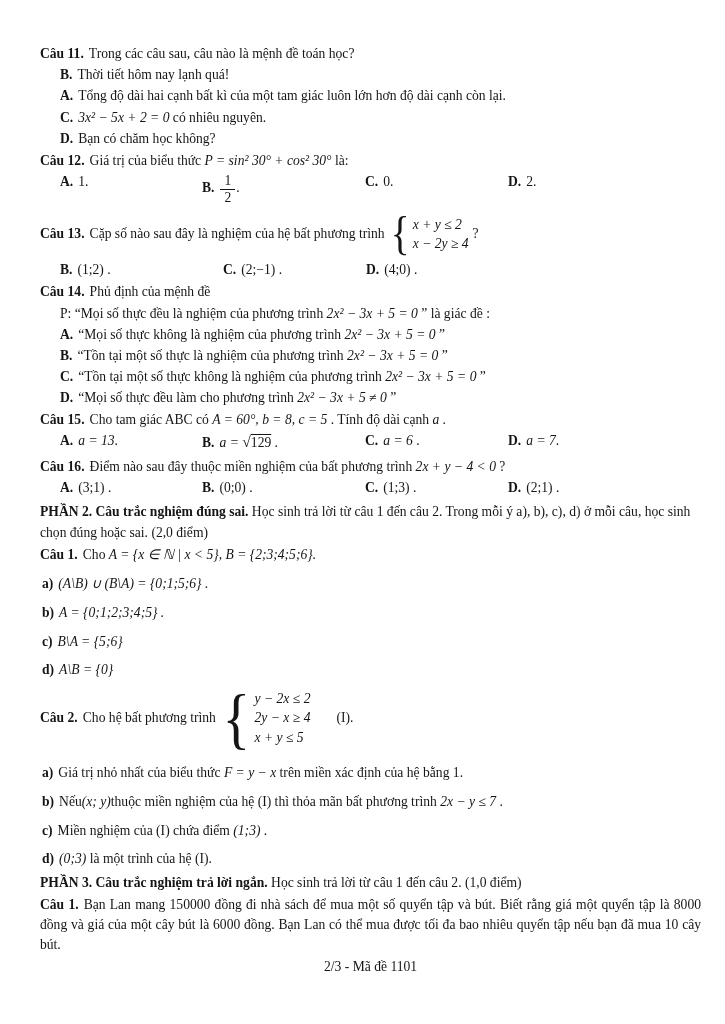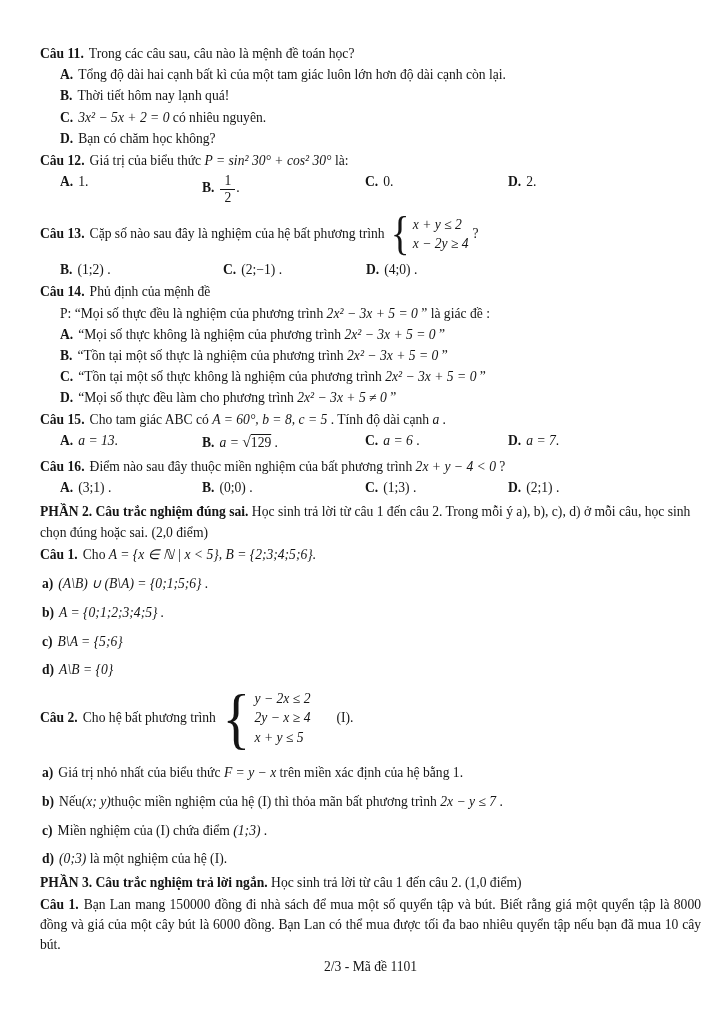--- a/index.html
+++ b/index.html
@@ -46,22 +46,22 @@
   .ital { }
   .gap4 > * { margin-right:4px; }
 </style>
 </head>
 <body>
 
 <div class="page">
 
   <div class="q">
     <div class="line"><b class="lbl">Câu 11.</b><span>Trong các câu sau, câu nào là mệnh đề toán học?</span></div>
+    <div class="opt-line"><b class="lbl">B.</b><span>Thời tiết hôm nay lạnh quá!</span></div>
     <div class="opt-line"><b class="lbl">A.</b><span>Tổng độ dài hai cạnh bất kì của một tam giác luôn lớn hơn độ dài cạnh còn lại.</span></div>
-    <div class="opt-line"><b class="lbl">B.</b><span>Thời tiết hôm nay lạnh quá!</span></div>
     <div class="opt-line"><b class="lbl">C.</b><span class="math">3x² − 5x + 2 = 0</span><span> có nhiêu nguyên.</span></div>
     <div class="opt-line"><b class="lbl">D.</b><span>Bạn có chăm học không?</span></div>
   </div>
 
   <div class="q">
     <div class="line"><b class="lbl">Câu 12.</b><span>Giá trị của biểu thức </span><span class="math">P = sin² 30° + cos² 30°</span><span> là:</span></div>
     <div class="opt-row">
       <span class="cell ca"><b class="lbl">A.</b><span>1.</span></span>
       <span class="cell cb"><b class="lbl">B.</b><span class="frac">
             <span class="num">1</span>
@@ -139,21 +139,21 @@
             <span class="math">y − 2x ≤ 2</span>
             <span class="math">2y − x ≥ 4</span>
             <span class="math">x + y ≤ 5</span>
           </span>
         </span>
       <span class="tag-I">(I).</span>
     </div>
     <div class="sub-item"><b class="lbl">a)</b><span>Giá trị nhỏ nhất của biểu thức </span><span class="math">F = y − x</span><span> trên miền xác định của hệ bằng 1.</span></div>
     <div class="sub-item"><b class="lbl">b)</b><span>Nếu</span><span class="math">(x; y)</span><span>thuộc miền nghiệm của hệ (I) thì thỏa mãn bất phương trình </span><span class="math">2x − y ≤ 7</span><span> .</span></div>
     <div class="sub-item"><b class="lbl">c)</b><span>Miền nghiệm của (I) chứa điểm </span><span class="math">(1;3)</span><span> .</span></div>
-    <div class="sub-item"><b class="lbl">d)</b><span></span><span class="math">(0;3)</span><span> là một nghiệm của hệ (I).</span></div>
+    <div class="sub-item"><b class="lbl">d)</b><span></span><span class="math">(0;3)</span><span> là một trình của hệ (I).</span></div>
   </div>
 
   <div class="sec-head"><b>PHẦN 3. Câu trắc nghiệm trả lời ngắn.</b> <span>Học sinh trả lời từ câu 1 đến câu 2. </span><span class="ital">(1,0 điểm)</span></div>
 
   <div class="para"><b class="lbl">Câu 1.</b><span>Bạn Lan mang 150000 đồng đi nhà sách để mua một số quyển tập và bút. Biết rằng giá một quyển tập là 8000 đồng và giá của một cây bút là 6000 đồng. Bạn Lan có thể mua được tối đa bao nhiêu quyển tập nếu bạn đã mua 10 cây bút.</span></div>
 
   <div class="footer">2/3 - Mã đề 1101</div>
 
 </div>
 

